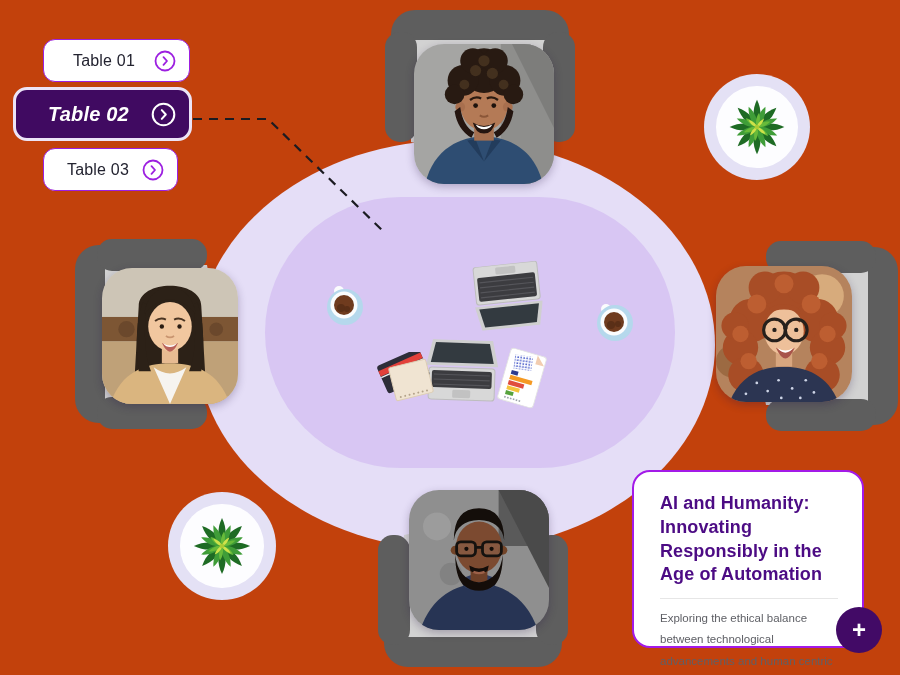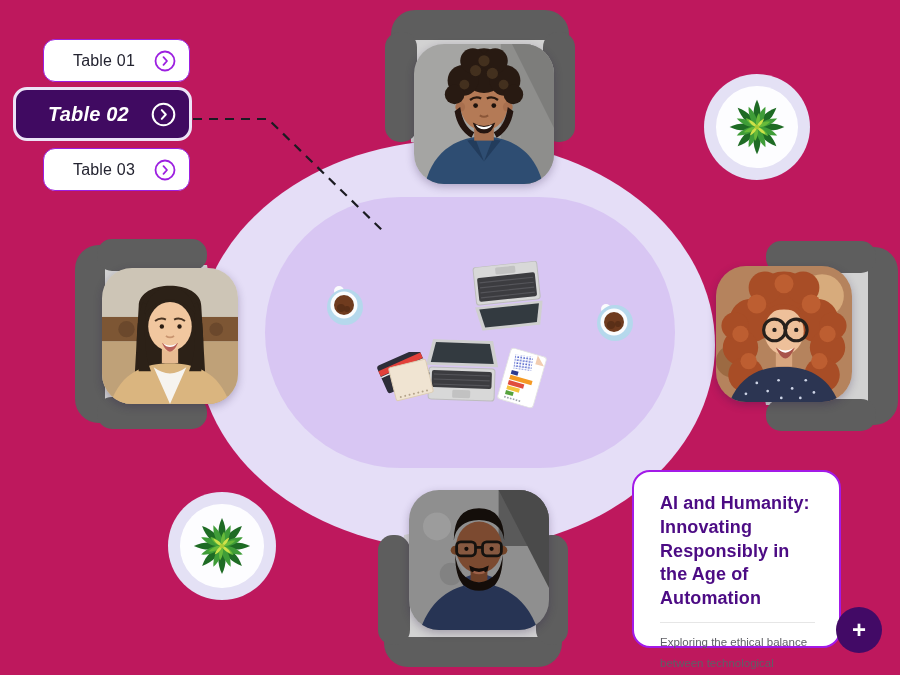--- a/index.html
+++ b/index.html
@@ -1,32 +1,32 @@
 <!DOCTYPE html>
 <html><head>
 <meta charset="utf-8">
 <style>
   html,body{margin:0;padding:0;background:#ffffff;}
   *{box-sizing:border-box;}
   .stage{
-    position:relative;width:900px;height:675px;background:#be185d;overflow:hidden;
+    position:relative;width:900px;height:675px;background:#c2410c;overflow:hidden;
     font-family:"Liberation Sans","DejaVu Sans",sans-serif;
   }
   
   .oval-outer{position:absolute;left:197px;top:140px;width:518px;height:410px;
     background:#e5def7;border-radius:50%;}
   .oval-inner{position:absolute;left:265px;top:197px;width:410px;height:271px;
     background:#d8c6f3;border-radius:136px;}
   
   .tbl-btn{position:absolute;display:flex;align-items:center;background:#ffffff;
     border:1.6px solid #9c1fe0;border-radius:12px;cursor:pointer;padding:0 13px 0 10px;}
   .tbl-btn .lbl{flex:1;text-align:center;font-size:16px;color:#232330;letter-spacing:.2px;}
   .tbl-btn svg{flex:0 0 auto;}
   .tbl-btn.b1{left:43px;top:39px;width:147px;height:43px;}
-  .tbl-btn.b3{left:43px;top:148px;width:147px;height:43px;}
+  .tbl-btn.b3{left:43px;top:148px;width:135px;height:43px;}
   .tbl-btn.selected{left:13px;top:87px;width:179px;height:54px;background:#400a61;
     border:3px solid #ece4f7;border-radius:14px;}
   .tbl-btn.selected .lbl{color:#ffffff;font-size:20px;font-weight:600;font-style:italic;}
   
   .connector{position:absolute;left:190px;top:108px;}
   
   .plant-badge{position:absolute;border-radius:50%;background:#e4e1f5;
     display:flex;align-items:center;justify-content:center;}
   .plant-badge .inner{width:77%;height:77%;background:#fdfdff;border-radius:50%;
     display:flex;align-items:center;justify-content:center;}
@@ -47,21 +47,21 @@
   .photo.ph-bottom{left:409px;top:490px;width:140px;height:140px;}
   
   .item{position:absolute;}
   .it-laptop-a{left:474px;top:264px;transform:rotate(-6deg);}
   .it-laptop-b{left:425px;top:340px;transform:rotate(2deg);}
   .it-cup-a{left:325px;top:286px;}
   .it-cup-b{left:595px;top:302px;}
   .it-notebook{left:377px;top:352px;}
   .it-chart{left:503px;top:351px;transform:rotate(16deg);}
   
-  .session-card{position:absolute;left:632px;top:470px;width:209px;height:178px;
+  .session-card{position:absolute;left:632px;top:470px;width:232px;height:178px;
     background:#ffffff;border:2px solid #a31ae8;border-radius:18px;padding:20px 24px 0 26px;}
   .session-card .title{font-size:18px;line-height:1.32;font-weight:700;color:#4c0b84;letter-spacing:.1px;}
   .session-card .divider{height:1px;background:#e6e6e6;margin:11px 0 9px 0;}
   .session-card .desc{font-size:11.5px;line-height:1.85;color:#5f6066;}
   .plus-btn{position:absolute;left:836px;top:607px;width:46px;height:46px;border-radius:50%;
     background:#420a66;color:#ffffff;border:none;font-size:24px;font-weight:700;
     display:flex;align-items:center;justify-content:center;cursor:pointer;line-height:1;
     font-family:"Liberation Sans","DejaVu Sans",sans-serif;}
 </style>
 </head>

